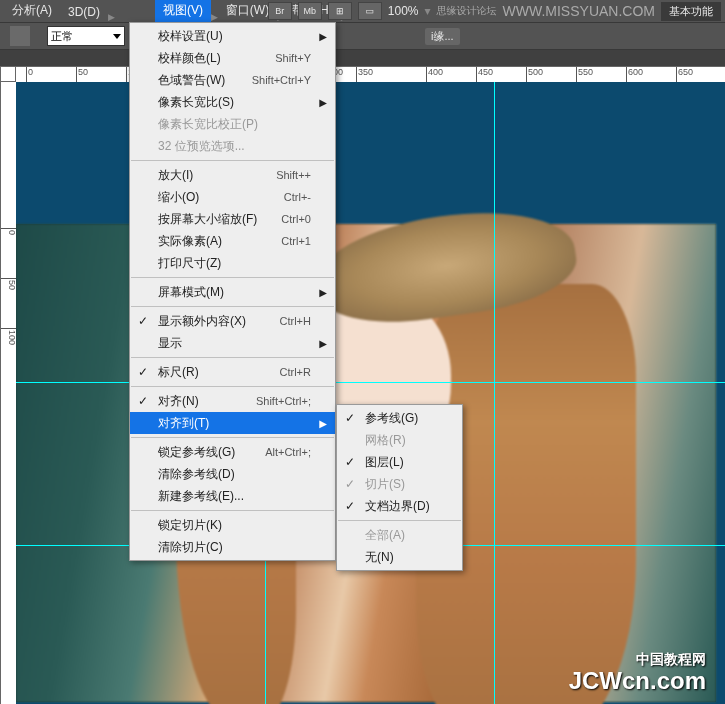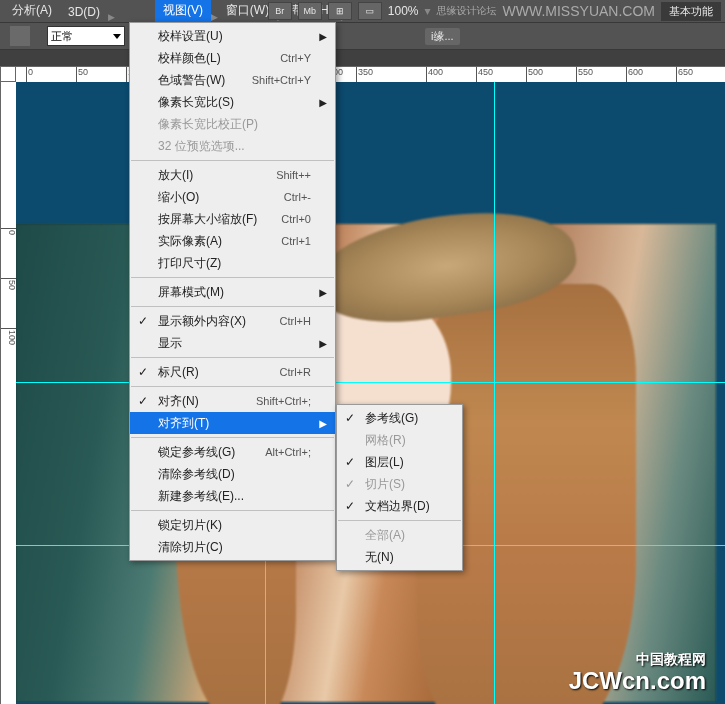--- a/index.html
+++ b/index.html
@@ -125,21 +125,21 @@
   <div class="guide-v" style="left:478px;"></div>
 </div>
 
 <div class="dropdown main-menu" id="main-menu">
     <div class="menu-row">
       <span>校样设置(U)</span>
       <span class="submenu-arrow">▶</span>
     </div>
     <div class="menu-row">
       <span>校样颜色(L)</span>
-      <span class="shortcut">Ctrl+Y</span>
+      <span class="shortcut">Shift+Y</span>
     </div>
     <div class="menu-row">
       <span>色域警告(W)</span>
       <span class="shortcut">Shift+Ctrl+Y</span>
     </div>
     <div class="menu-row">
       <span>像素长宽比(S)</span>
       <span class="submenu-arrow">▶</span>
     </div>
     <div class="menu-row disabled">

